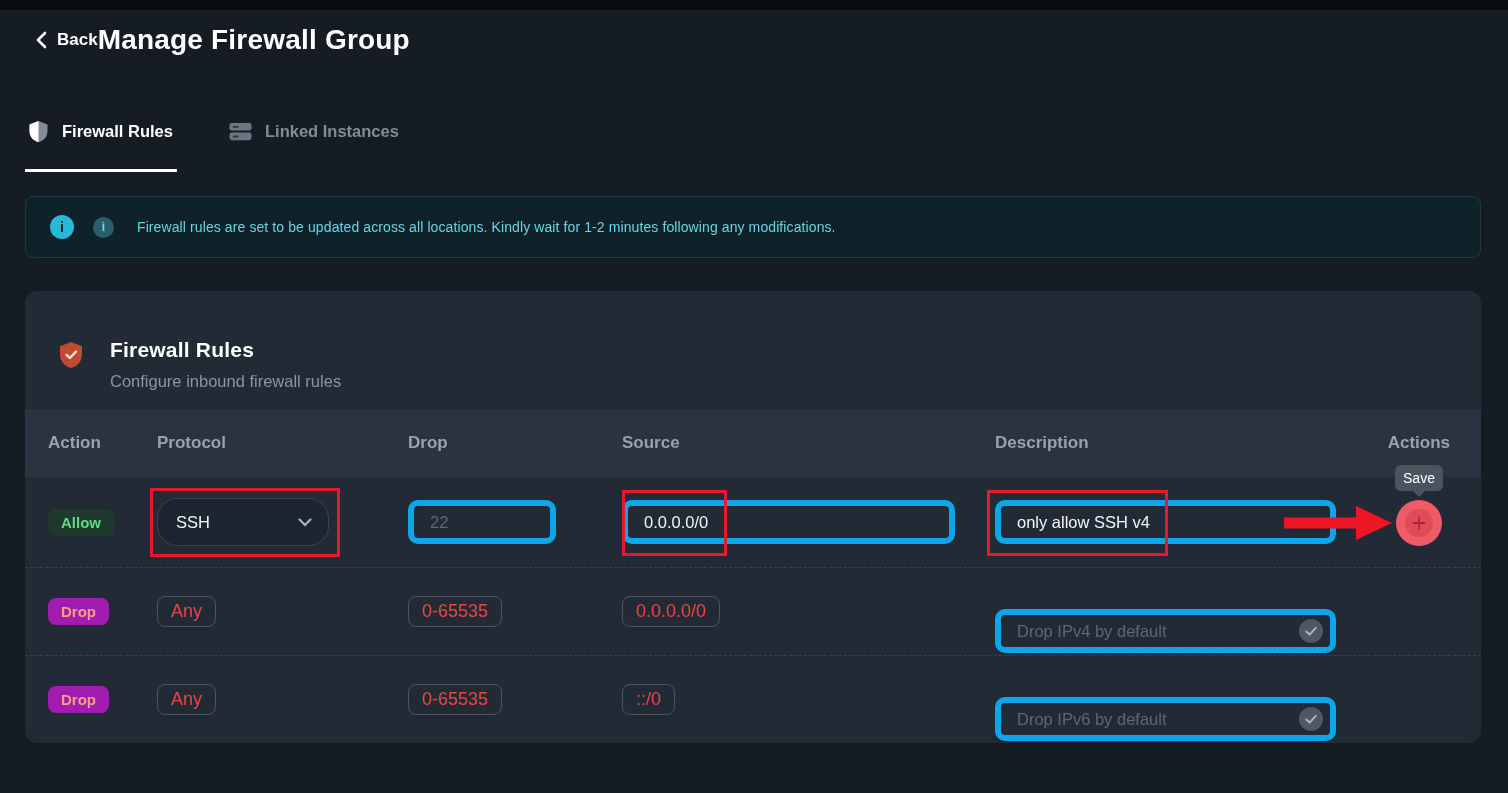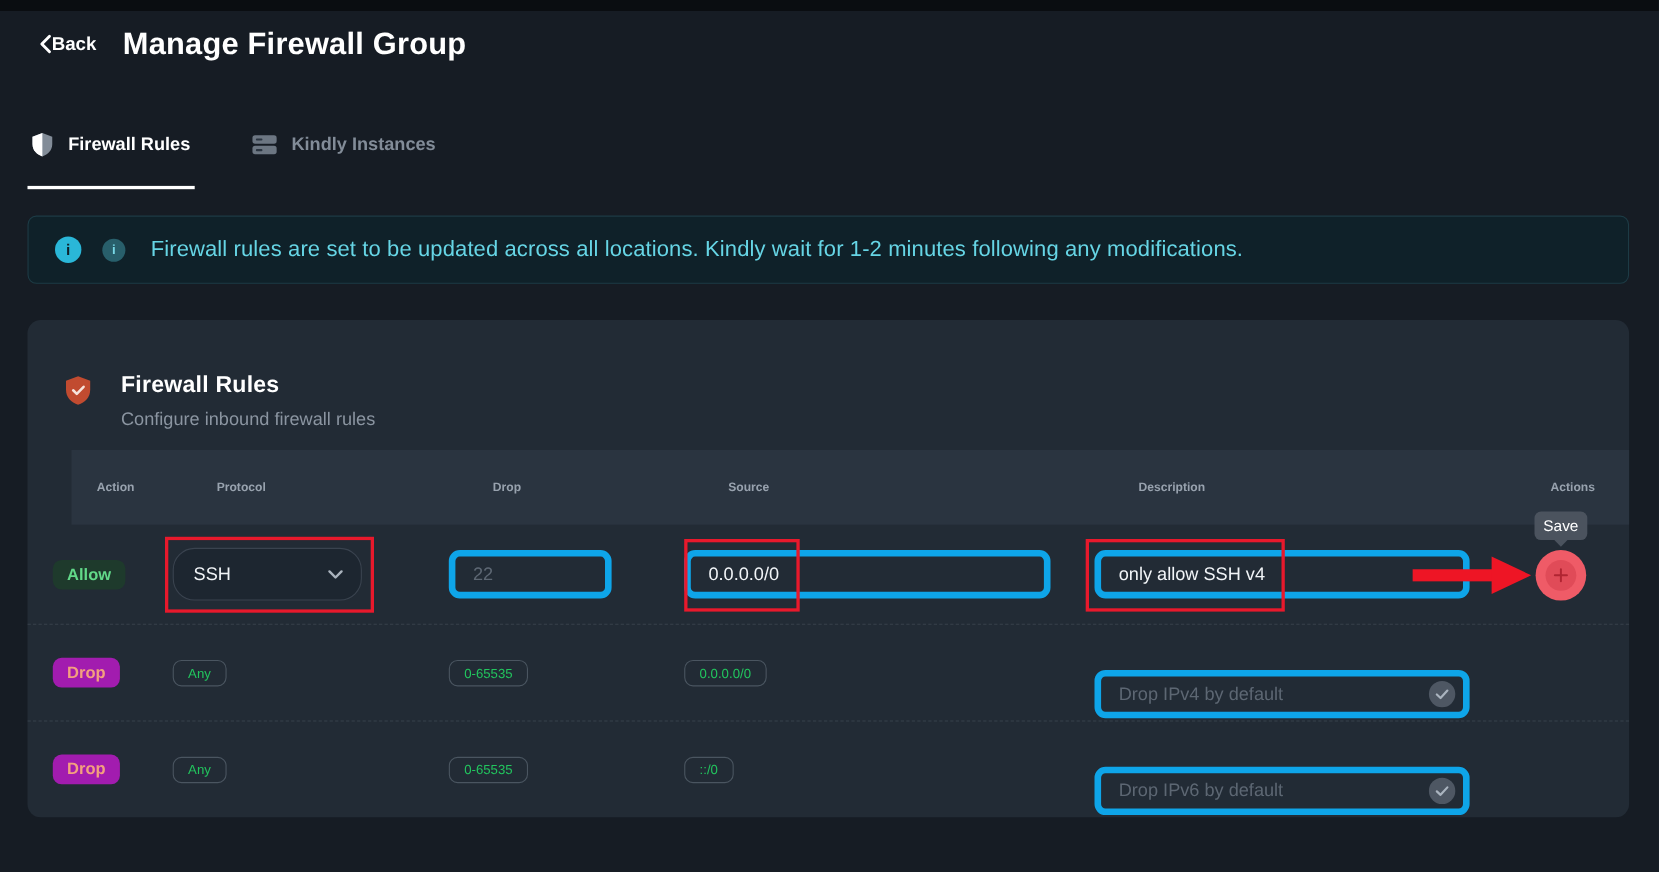--- a/index.html
+++ b/index.html
@@ -7,25 +7,25 @@
   body {
     font-family:"Liberation Sans","DejaVu Sans",sans-serif;
     background:#161c24; color:#f2f5f8;
     -webkit-font-smoothing:antialiased;
   }
   .topstrip { height:10px; background:#0a0d11; }
 
   
   .page-header { display:flex; align-items:center; padding:14px 30px 0 36px; }
   .back-btn {
-    display:flex; align-items:center; background:none; border:none;
+    display:flex; align-items:center; gap:10px; background:none; border:none;
     color:#ffffff; font-family:inherit; font-size:17px; font-weight:700; cursor:pointer;
   }
   .back-btn svg { display:block; }
-  .page-title { font-size:28px; font-weight:800; letter-spacing:.2px; margin-left:24px; color:#fff; }
+  .page-title { font-size:28px; font-weight:800; letter-spacing:.2px; color:#fff; }
 
   
   .tabs { display:flex; gap:56px; padding-left:28px; margin-top:64px; }
   .tab { position:relative; display:flex; align-items:center; gap:13px; cursor:pointer; padding-bottom:2px; }
   .tab .tab-label { font-size:16.5px; font-weight:700; color:#828c98; }
   .tab.active .tab-label { color:#ffffff; }
   .tab.active::after {
     content:""; position:absolute; left:-3px; right:-4px; bottom:-27px; height:3px; background:#ffffff;
   }
   .tab svg { display:block; }
@@ -35,36 +35,36 @@
     margin:51px 27px 0 25px; height:62px; border-radius:8px;
     background:#0f2129; border:1px solid #1d3b45;
     display:flex; align-items:center; padding:0 24px;
   }
   .info-icon {
     border-radius:50%; display:flex; align-items:center; justify-content:center;
     font-weight:800; font-size:14px; flex:0 0 auto;
   }
   .info-icon.bright { width:24px; height:24px; background:#2ab7d8; color:#0f2129; }
   .info-icon.muted  { width:21px; height:21px; background:#285f6b; color:#79d9e7; margin-left:19px; font-size:12px; }
-  .banner-text { margin-left:23px; font-size:20px; font-weight:500; color:#66d5e5; letter-spacing:.1px; }
+  .banner-text { margin-left:23px; font-size:14px; font-weight:500; color:#66d5e5; letter-spacing:.1px; }
 
   
   .card {
     margin:33px 27px 0 25px; width:1456px; height:452px;
     background:#222b35; border-radius:12px; position:relative;
   }
   .card-head { display:flex; align-items:flex-start; height:118px; padding:47px 0 0 33px; }
   .card-head .head-icon { margin-top:3px; }
   .card-head .head-text { margin-left:26px; }
   .card-title { font-size:21px; font-weight:700; color:#fff; letter-spacing:.2px; }
   .card-subtitle { margin-top:10px; font-size:16.5px; color:#8b95a1; }
 
   
   .grid { display:grid; grid-template-columns:109px 251px 214px 373px 365px 1fr; padding:0 23px; align-items:center; }
-  .thead { height:68px; background:#2a3440; color:#98a2ae; font-size:11px; font-weight:600;margin-left:40px; }
+  .thead { height:68px; background:#2a3440; color:#98a2ae; font-size:17px; font-weight:600; }
   .thead .th:last-child { text-align:right; padding-right:8px; }
 
   .row { position:relative; height:88px; }
   .row-new { height:90px; }
   .row + .row { border-top:1px dashed rgba(154,164,176,.18); }
 
   
   .badge { display:inline-block; padding:5px 13px; border-radius:8px; font-size:15px; font-weight:700; }
   .badge.allow { background:#1e3a2c; color:#62d989; }
   .badge.drop  { background:#a21caf; color:#f3a07e; }
@@ -84,21 +84,21 @@
   .tinput::placeholder { color:#5d6773; opacity:1; }
   .w-port { width:148px; }
   .w-source { width:333px; }
   .w-desc { width:341px; }
   .desc-wrap { position:relative; display:inline-block;margin-top:39px; }
   .desc-wrap .circle-check { position:absolute; right:12px; top:9px; }
 
   
   .chip {
     display:inline-block; padding:4px 13px; border:1px solid #4a5560; border-radius:8px;
-    font-size:12px; color:#22c55e; background:transparent;
+    font-size:18px; color:#ef4444; background:transparent;
   }
 
   
   .hl { position:absolute; border:3px solid #e8192c; pointer-events:none; }
   .hl-protocol { left:125px; top:11px; width:190px; height:69px; }
   .hl-source   { left:597px; top:13px; width:105px; height:66px; }
   .hl-desc     { left:962px; top:13px; width:181px; height:66px; }
   .anno-arrow  { position:absolute; left:1259px; top:27px; pointer-events:none; }
 
   
@@ -148,21 +148,21 @@
     </svg>
     <span class="tab-label">Firewall Rules</span>
   </div>
   <div class="tab">
     <svg width="23" height="19" viewBox="0 0 23 19">
       <rect x="0.5" y="1" width="22" height="7.6" rx="2.4" fill="#6c7682"></rect>
       <rect x="0.5" y="10.6" width="22" height="7.6" rx="2.4" fill="#6c7682"></rect>
       <rect x="3.6" y="3.9" width="6" height="1.9" rx="0.9" fill="#2a3440"></rect>
       <rect x="3.6" y="13.5" width="6" height="1.9" rx="0.9" fill="#2a3440"></rect>
     </svg>
-    <span class="tab-label">Kindly Instances</span>
+    <span class="tab-label">Linked Instances</span>
   </div>
 </nav>
 
 <div class="banner">
   <span class="info-icon bright">i</span>
   <span class="info-icon muted">i</span>
   <span class="banner-text">Firewall rules are set to be updated across all locations. Kindly wait for 1-2 minutes following any modifications.</span>
 </div>
 
 <section class="card">

